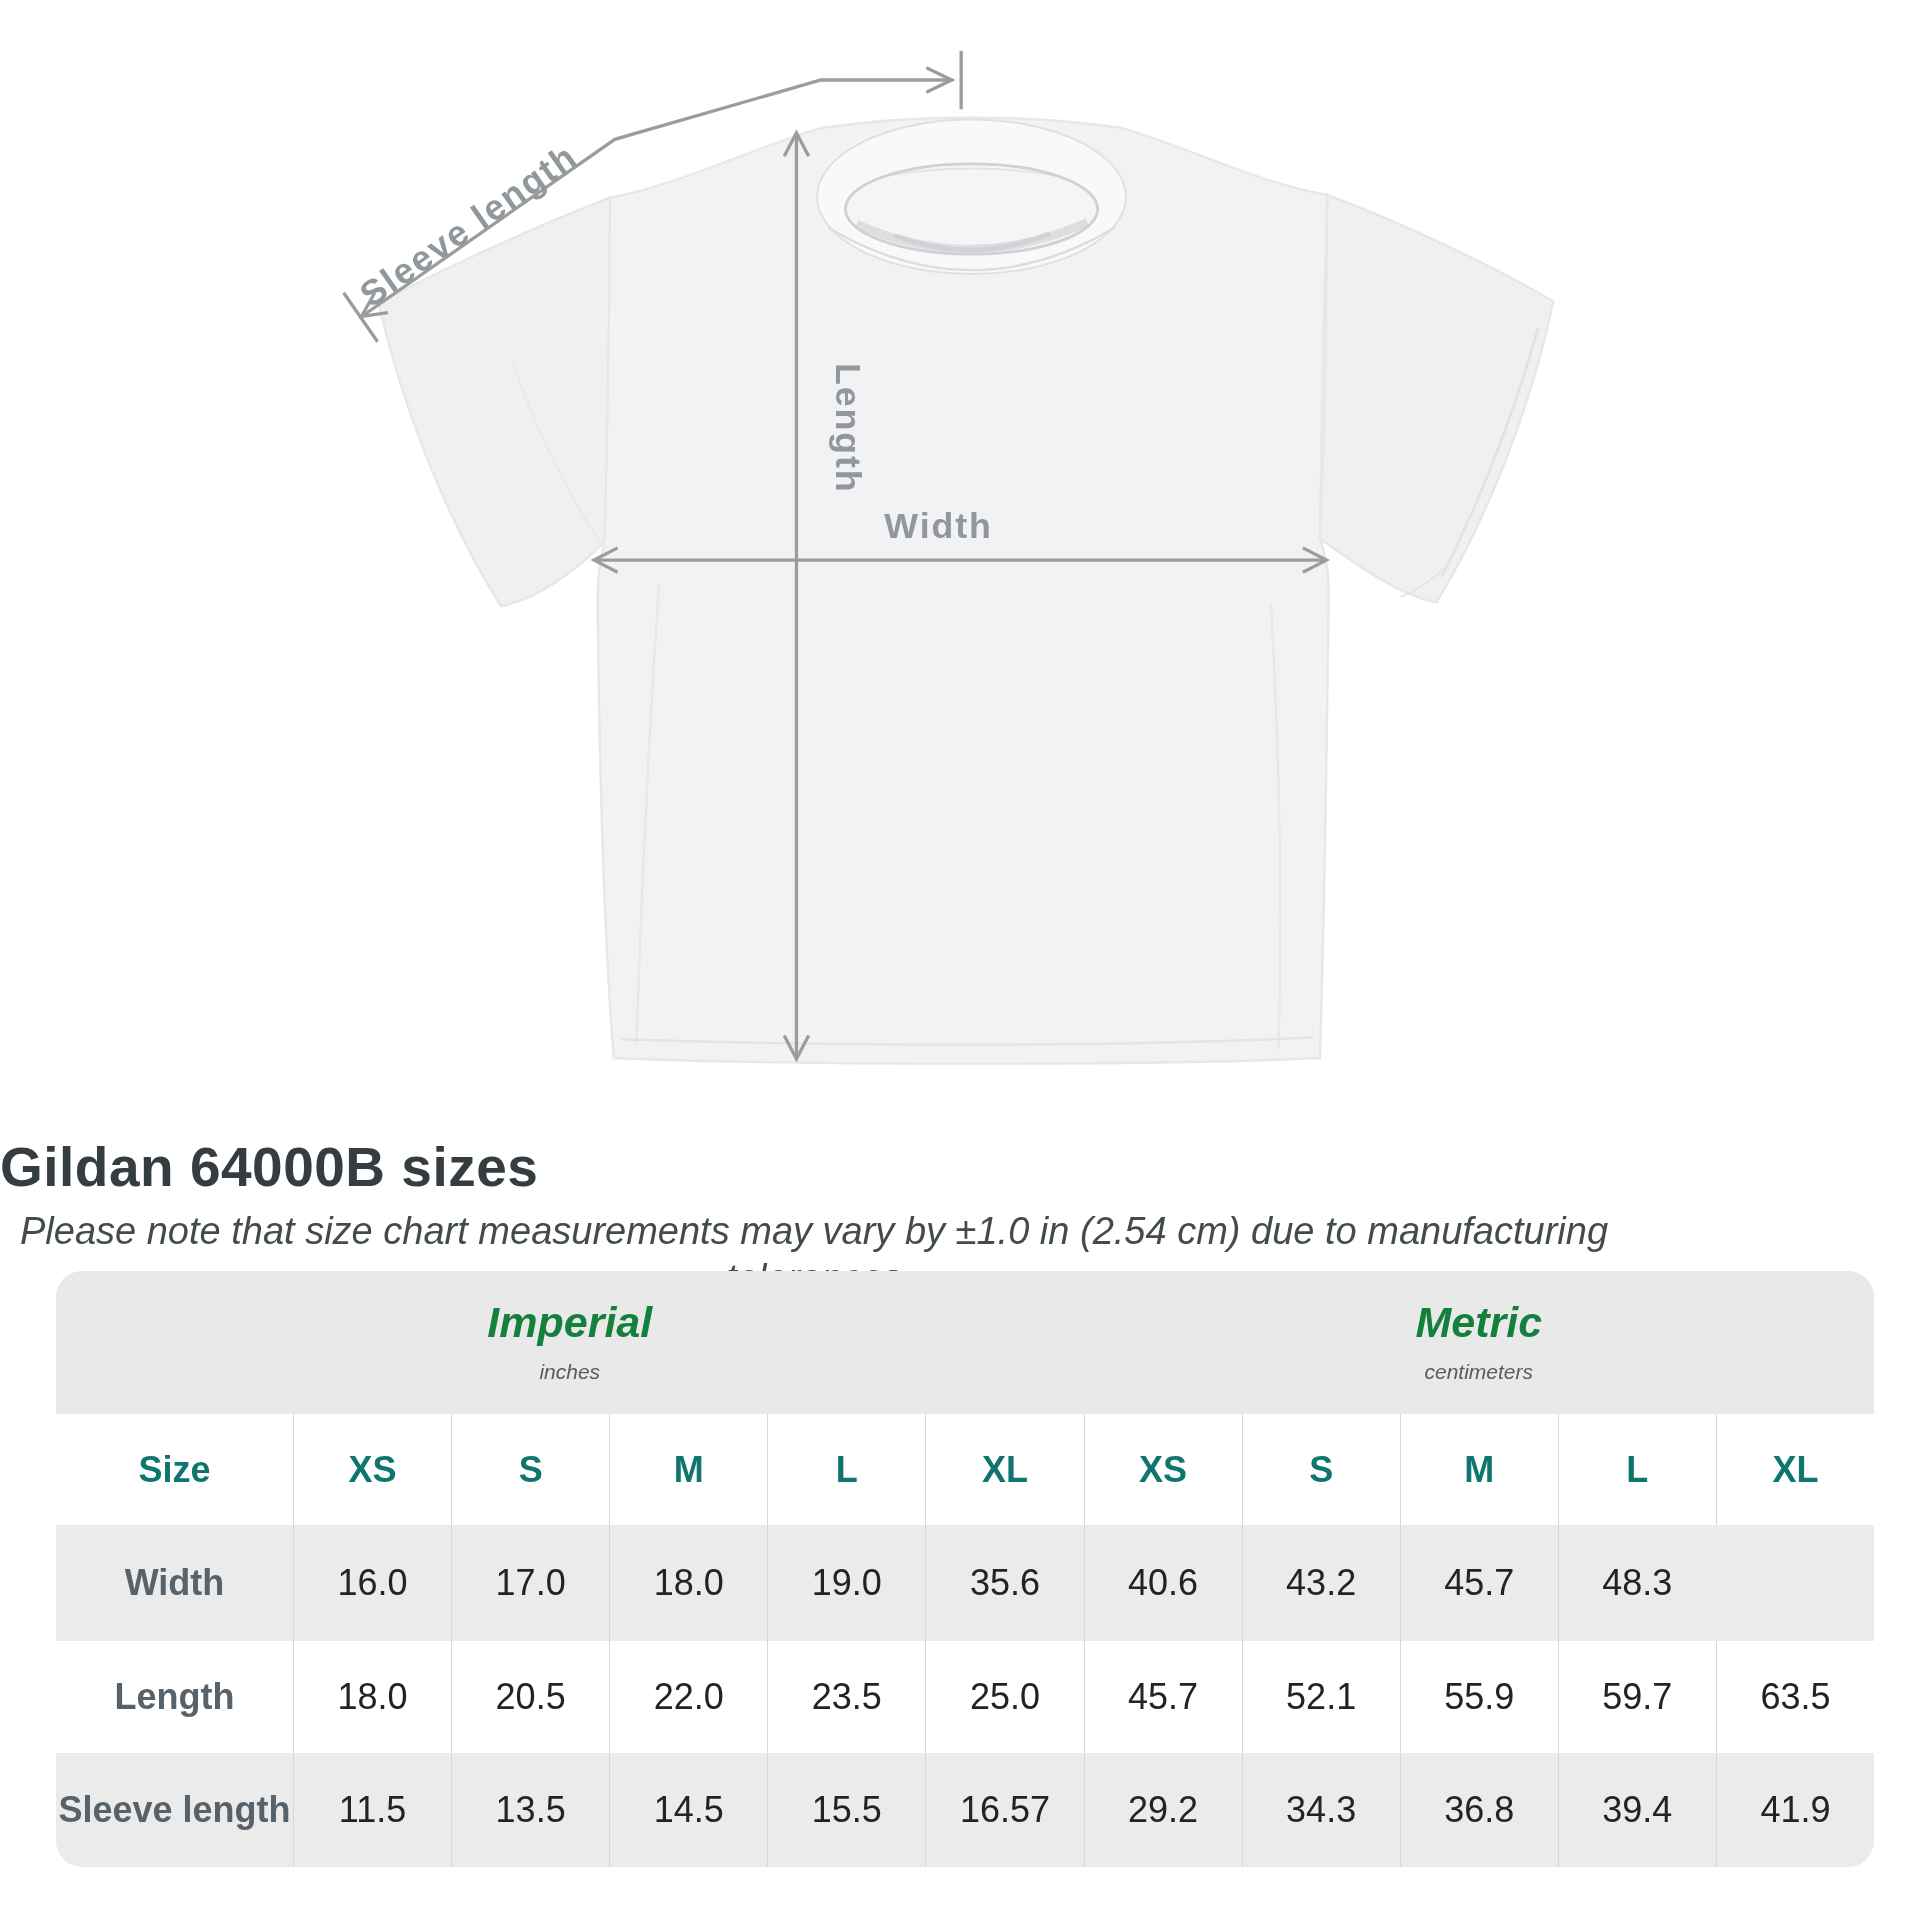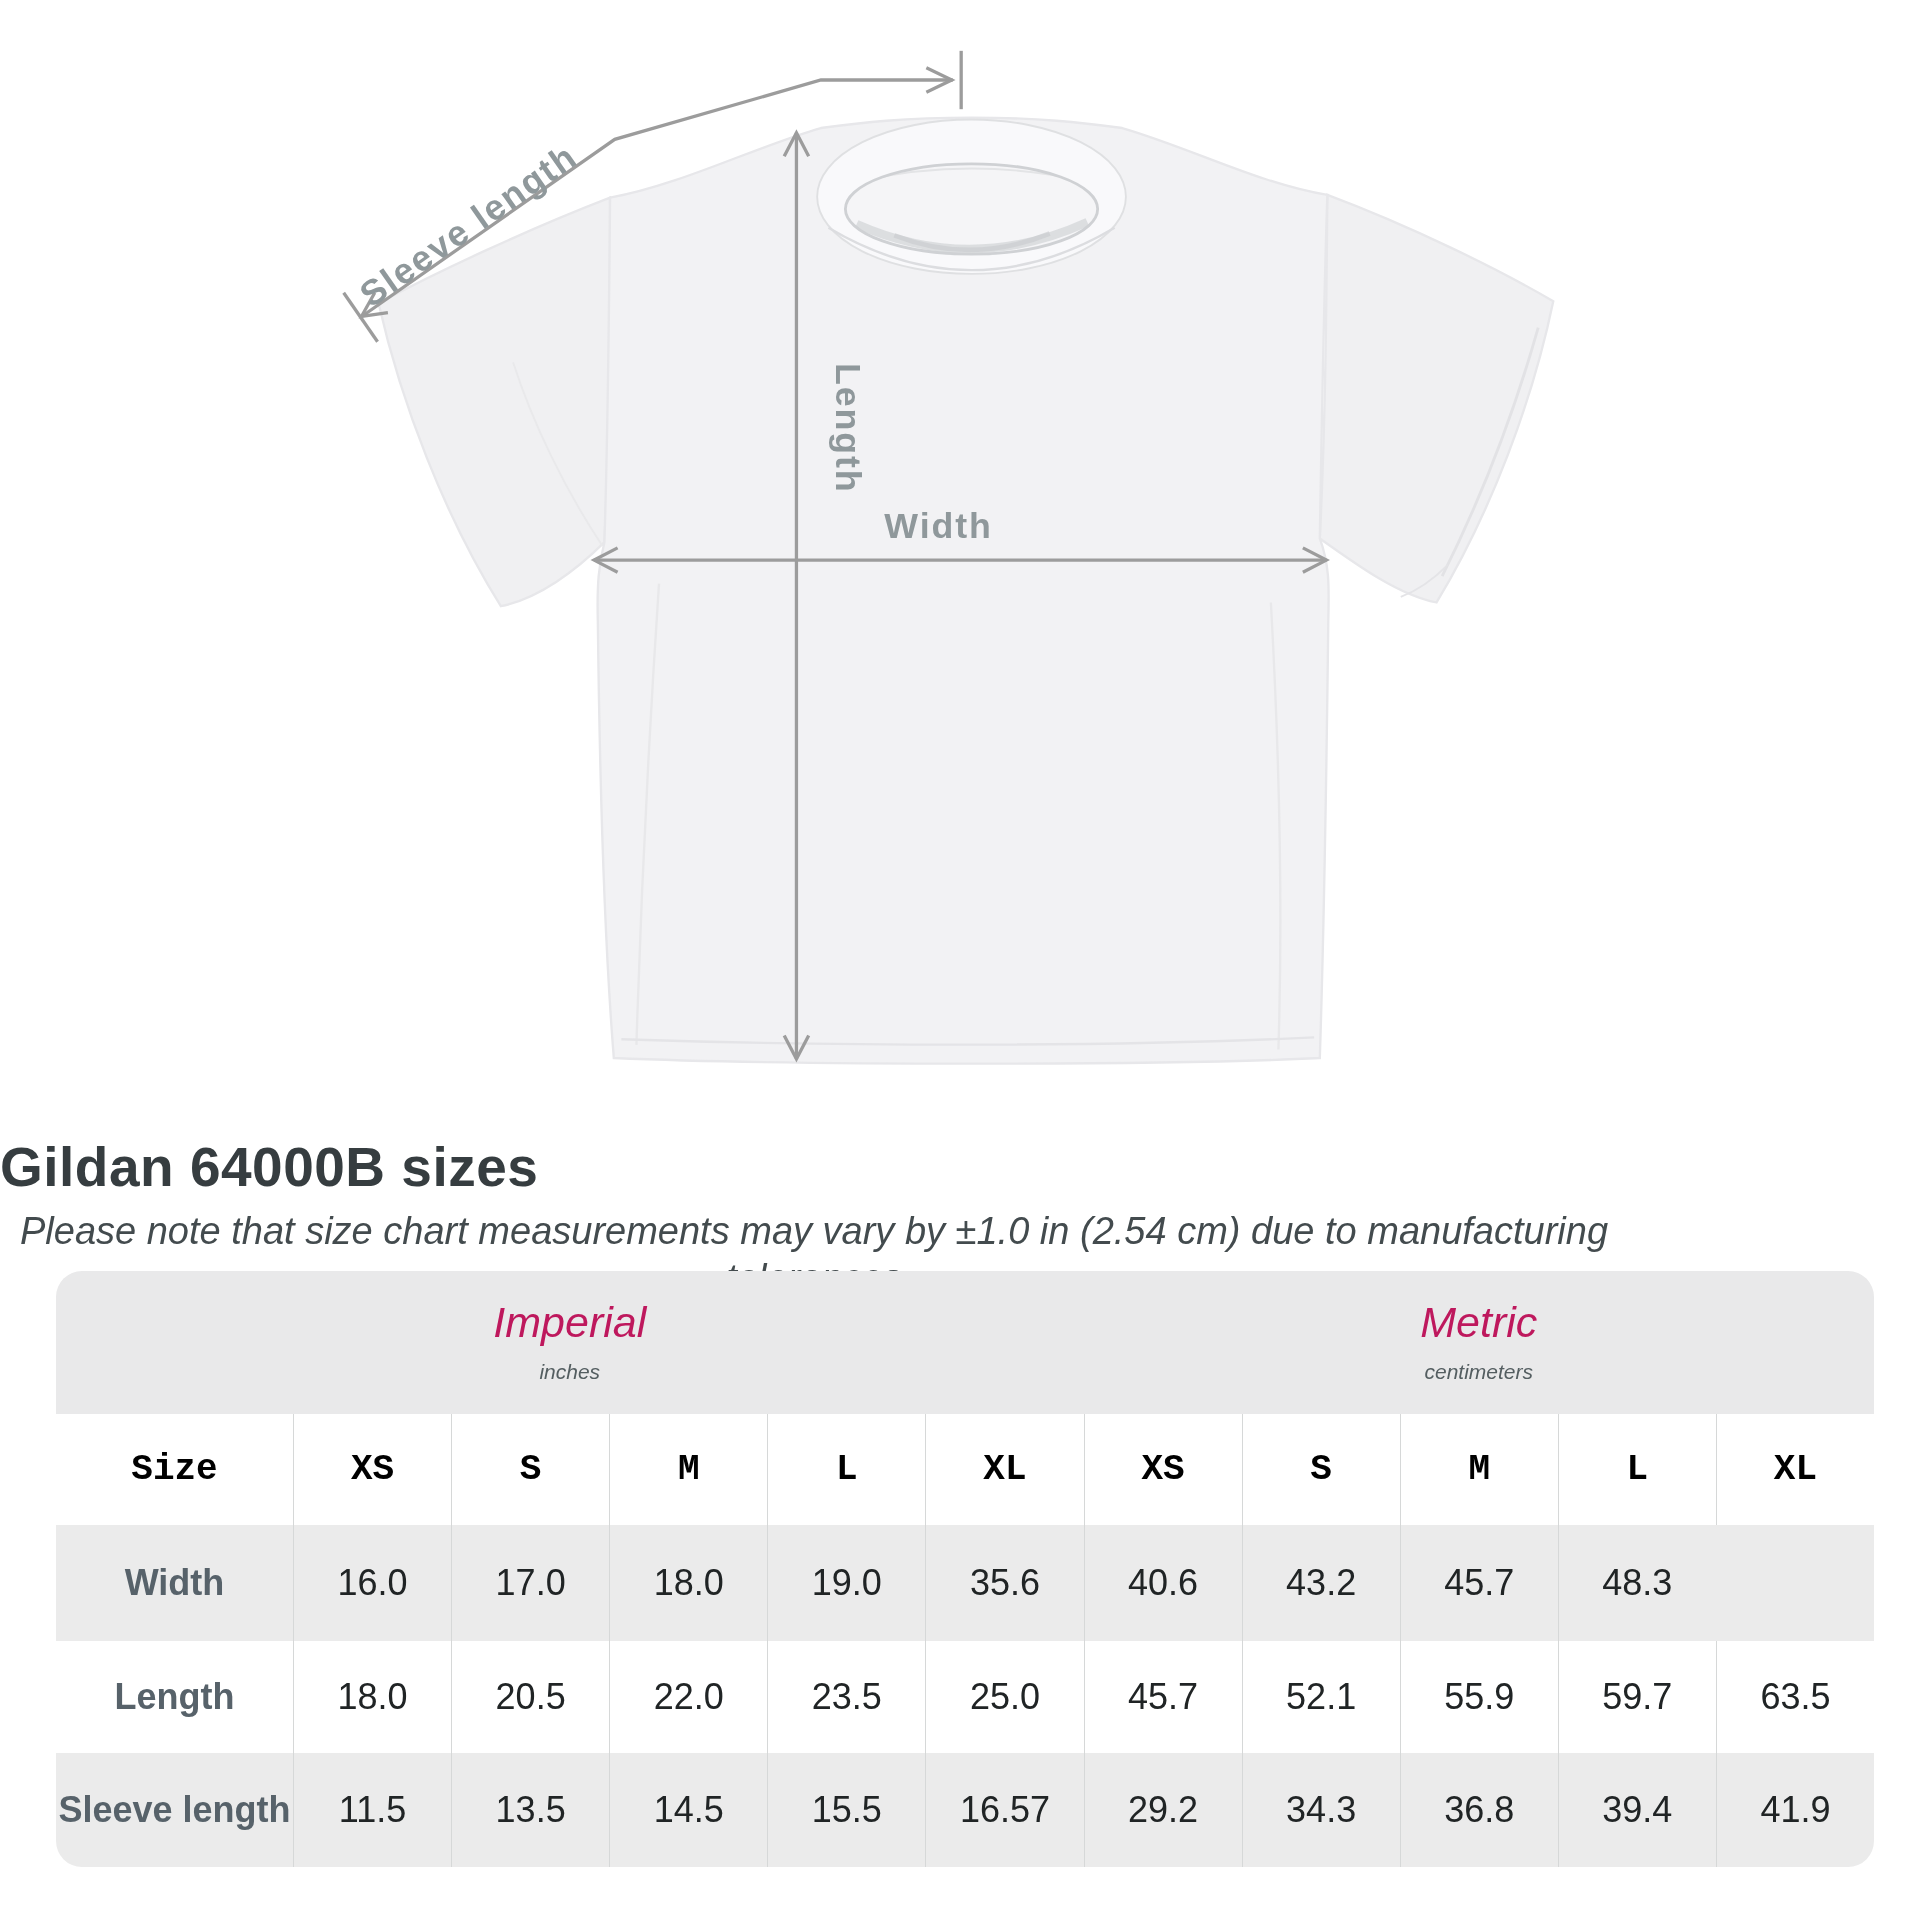--- a/index.html
+++ b/index.html
@@ -22,34 +22,34 @@
   
   #size-table{
     position:absolute;left:56px;top:1271px;width:1818px;height:596px;
     border-radius:26px;overflow:hidden;
   }
   .trow{display:grid;grid-template-columns:237px repeat(10,1fr);}
   .trow.band{height:143px;background:#e9e9ea;}
   .band-group{grid-row:1;display:flex;flex-direction:column;align-items:center;justify-content:center;padding-top:3.8px;}
   .band-imperial{grid-column:1 / span 6;}
   .band-metric{grid-column:7 / span 5;}
-  .unit-name{font-size:43px;font-weight:normal;font-style:italic;color:#be185d;line-height:49px;}
+  .unit-name{font-size:43px;font-weight:bold;font-style:italic;color:#15803d;line-height:49px;}
   .unit-sub{font-size:21px;font-style:italic;color:#545e61;line-height:38px;margin-top:5.6px;}
   .trow.header{height:111px;background:#ffffff;}
   .trow.r-gray{background:#ebebeb;}
   .trow.r-white{background:#ffffff;}
   .trow.r1{height:116px;}
   .trow.r2{height:112px;}
   .trow.r3{height:114px;}
   .cell{
     display:flex;align-items:center;justify-content:center;
     font-size:36px;color:#202425;
   }
   .trow.cells .cell + .cell{border-left:1.9px solid #d6d8d8;}
-  .cell.head{font-weight:bold;color:#000000;font-family:Liberation Mono, monospace;}
+  .cell.head{font-weight:bold;color:#0f766e;}
   .cell.rowlabel{font-weight:bold;color:#57626 
   ;color:#57626a;}
 </style>
 </head>
 <body>
 
 <div id="canvas">
 
   <svg id="diagram" viewBox="0 0 2048 1210" xmlns="http://www.w3.org/2000/svg">
 

